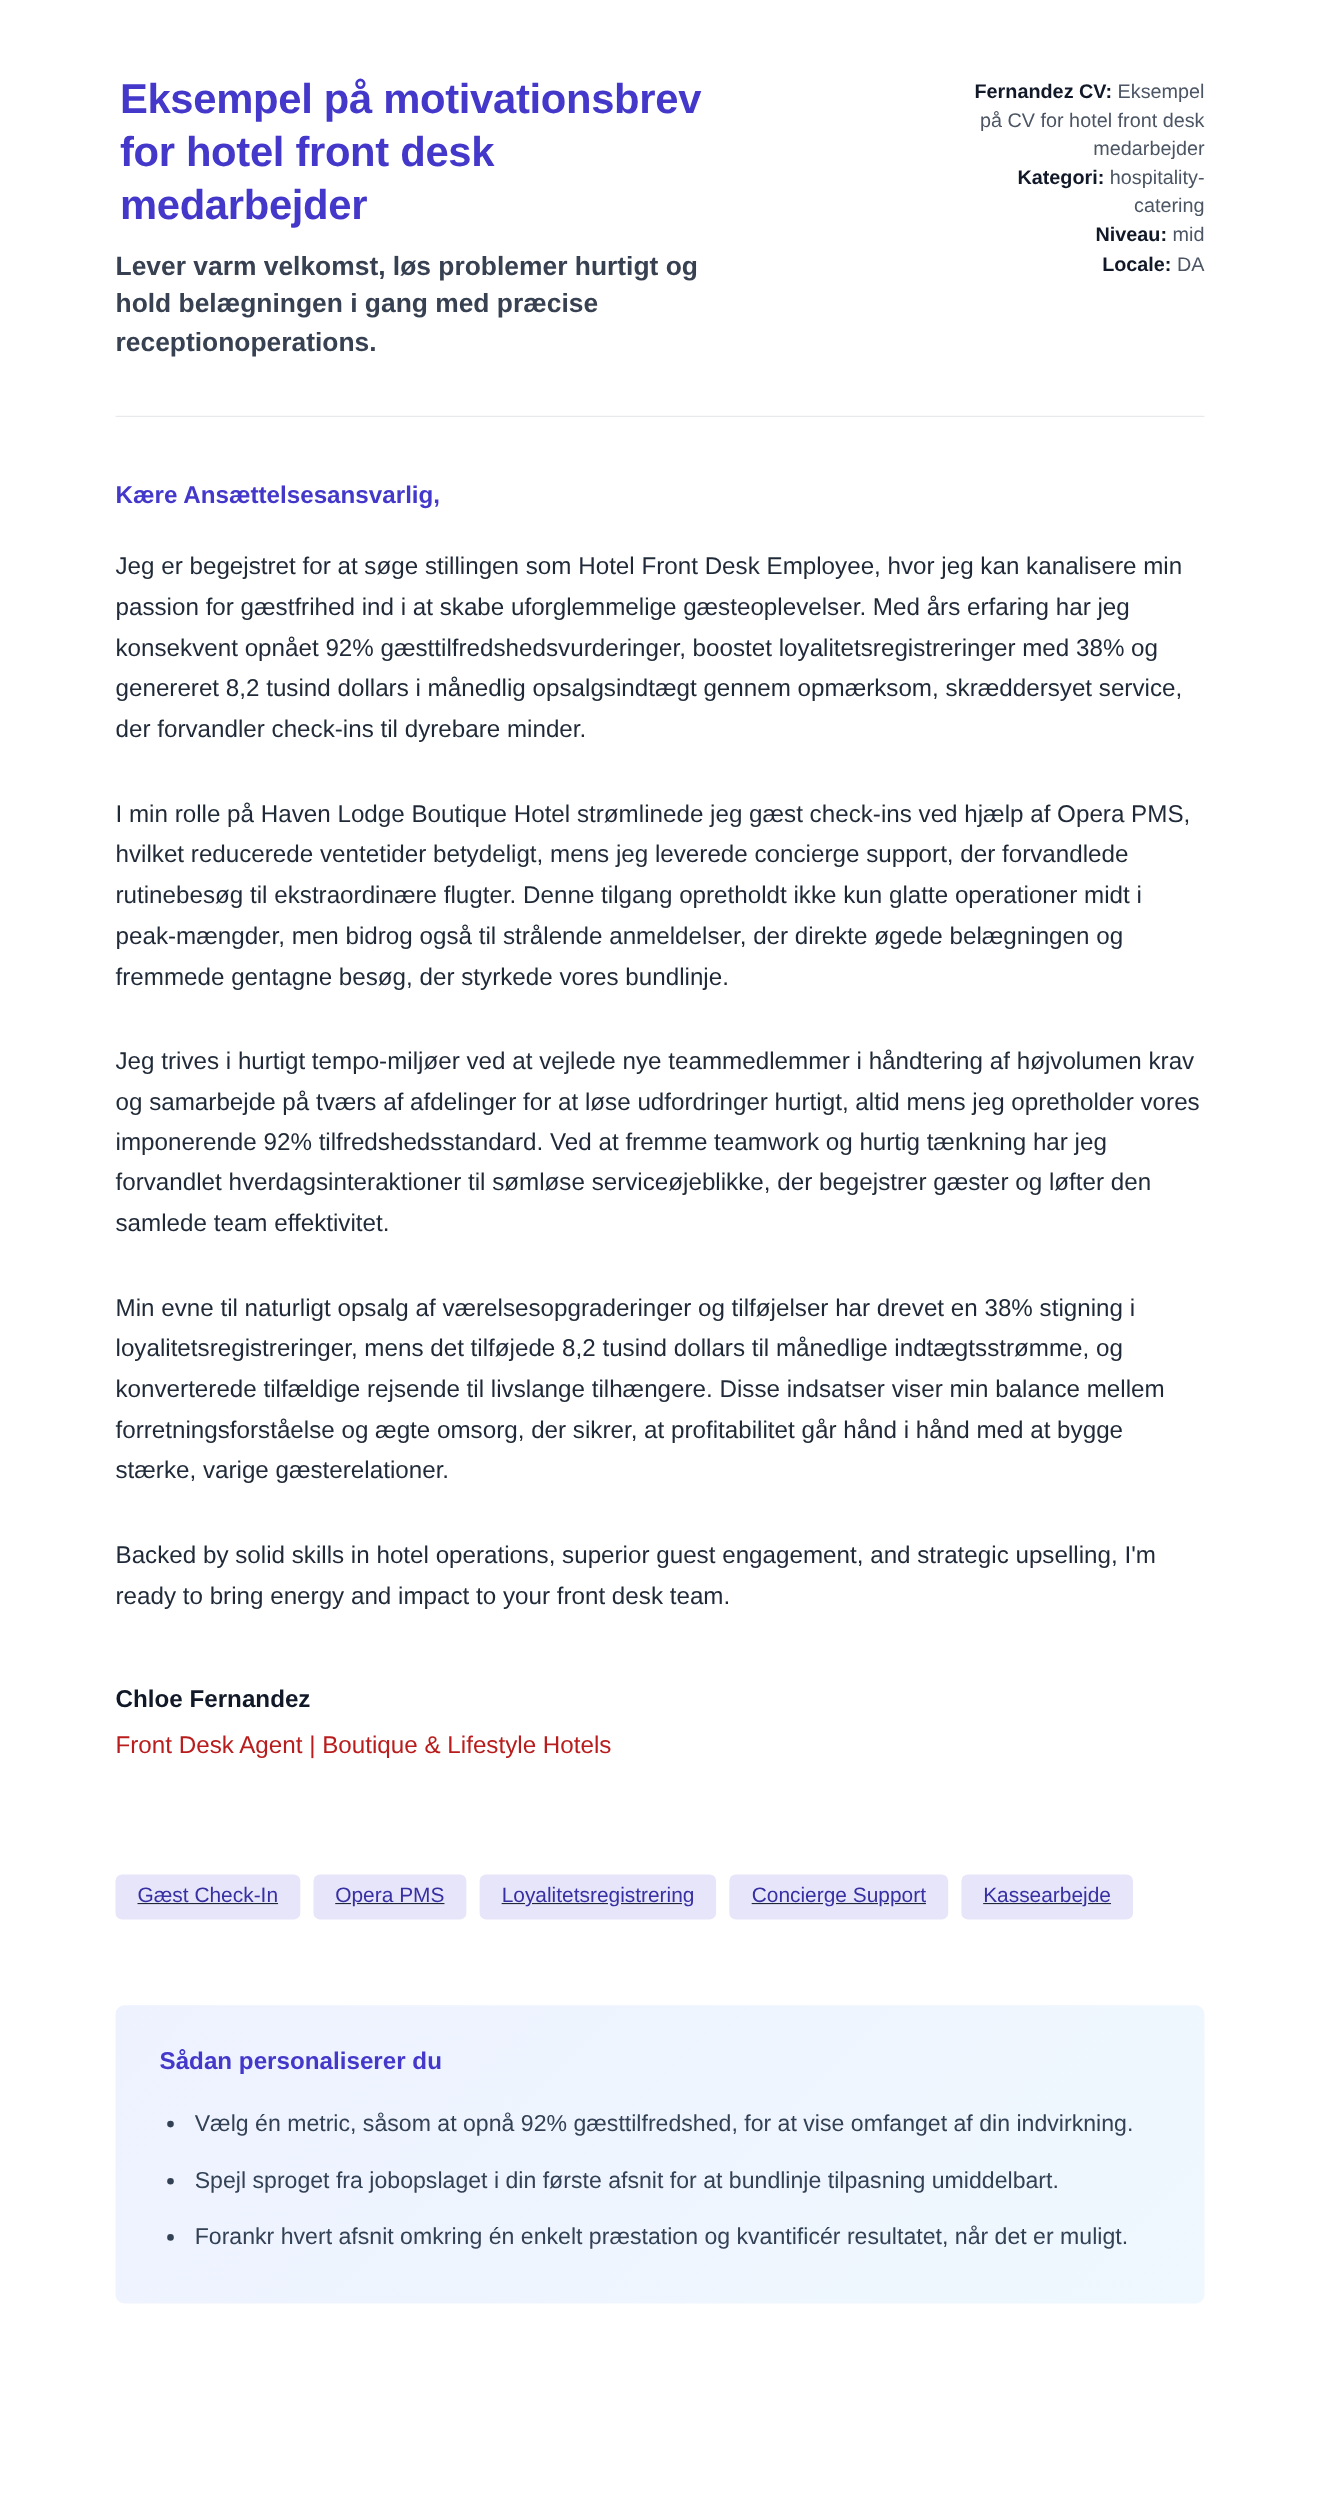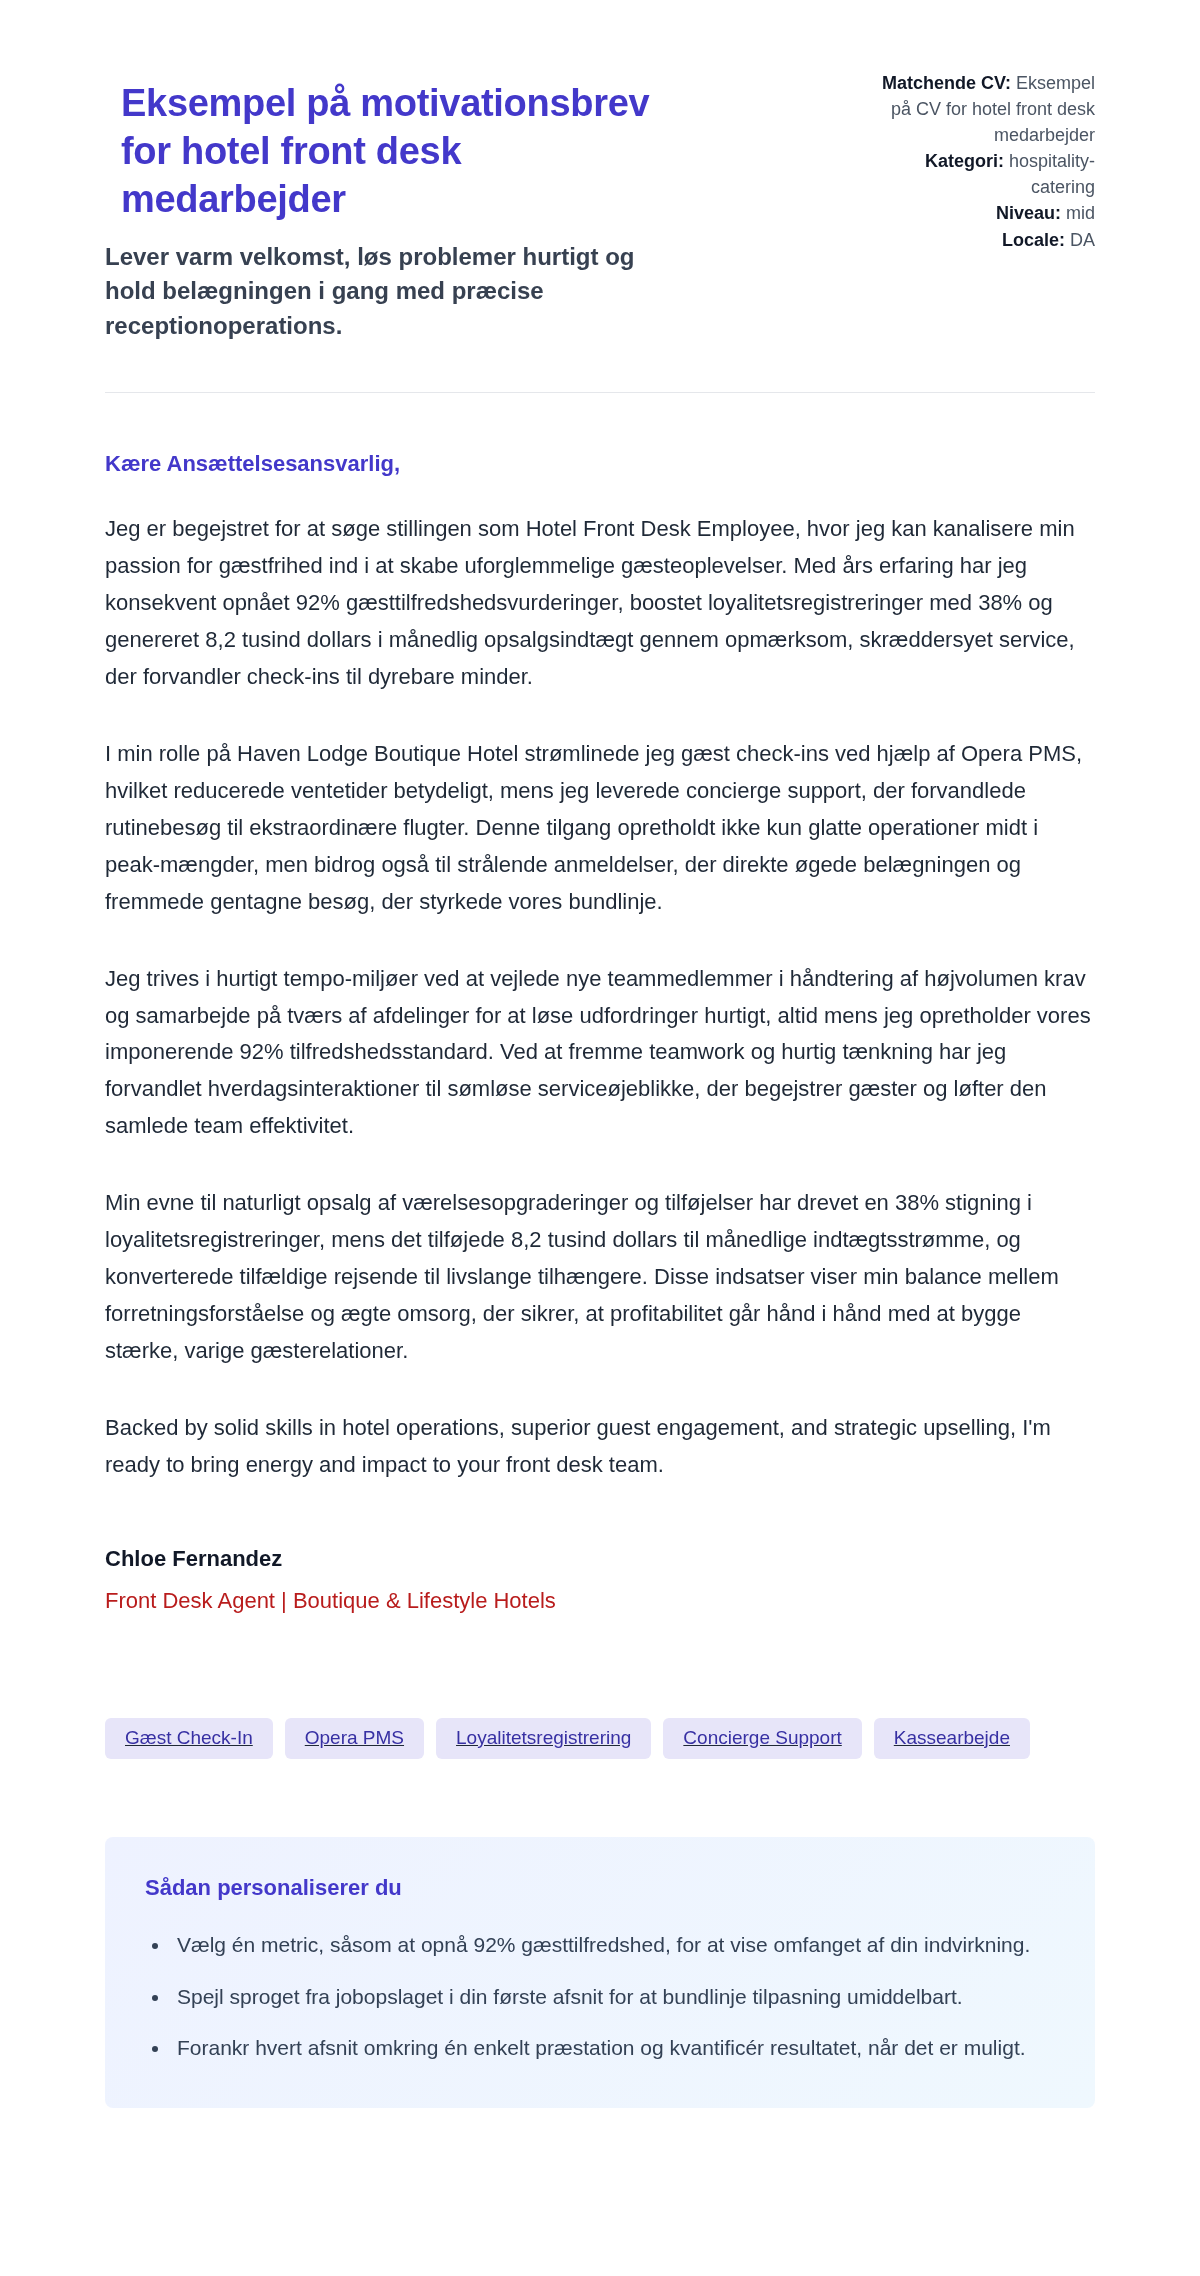--- a/index.html
+++ b/index.html
@@ -19,21 +19,21 @@
 
   
   .header {
     display: flex;
     justify-content: space-between;
     align-items: flex-start;
     gap: 40px;
   }
   .header-left { max-width: 580px; }
   .page-title {
-    margin: 16px;
+    margin: 4px;
     font-size: 38px;
     line-height: 1.26;
     font-weight: 700;
     color: #4338ca;
     letter-spacing: -0.3px;
   }
   .page-subtitle {
     margin: 14px 0 0;
     font-size: 24px;
     line-height: 1.45;
@@ -138,21 +138,21 @@
 
 <div class="page">
 
   <header class="header">
     <div class="header-left">
       <h1 class="page-title">Eksempel på motivationsbrev for hotel front desk medarbejder</h1>
       <p class="page-subtitle">Lever varm velkomst, løs problemer hurtigt og hold belægningen i gang med præcise receptionoperations.</p>
     </div>
     <aside class="meta">
       <div class="meta-row">
-        <span class="meta-label">Matchende CV:</span>
+        <span class="meta-label">Fernandez CV:</span>
         <span class="meta-value">Eksempel på CV for hotel front desk medarbejder</span>
       </div>
       <div class="meta-row">
         <span class="meta-label">Kategori:</span>
         <span class="meta-value">hospitality-catering</span>
       </div>
       <div class="meta-row">
         <span class="meta-label">Niveau:</span>
         <span class="meta-value">mid</span>
       </div>

